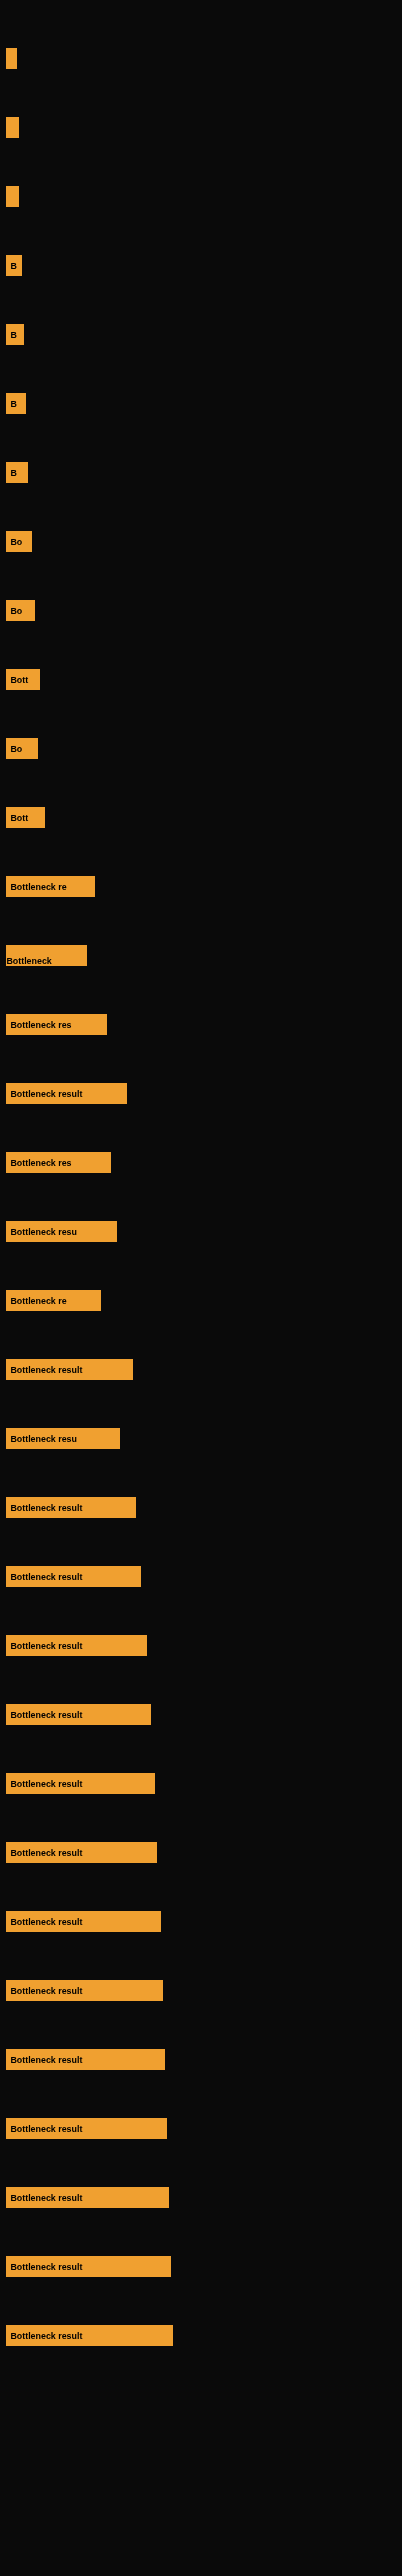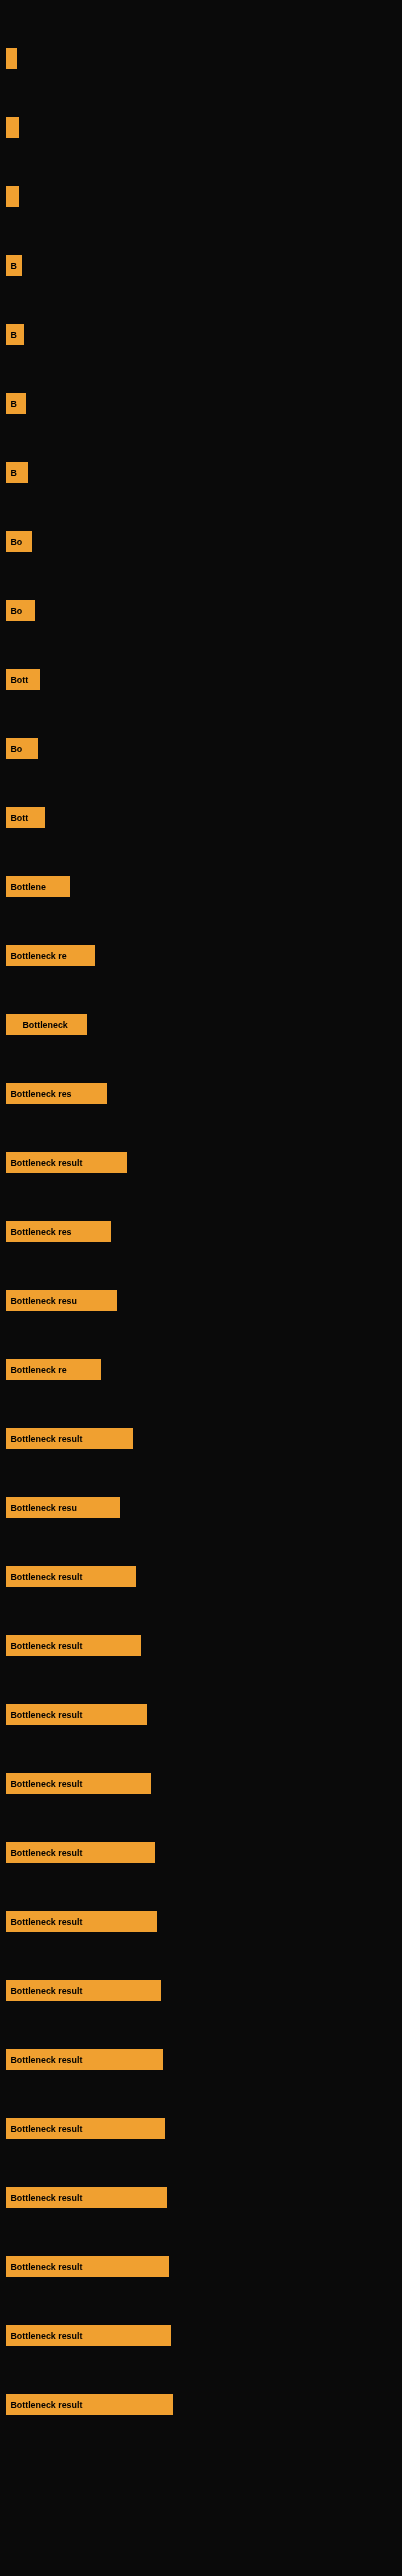--- a/index.html
+++ b/index.html
@@ -75,31 +75,26 @@
         <div style="background-color: rgb(240, 160, 48); width: 32px; height: 21px; display: flex; align-items: center; padding: 0px 4px; min-width: 8px;">
           <span style="color: rgb(0, 0, 0); font-size: 8.9px; font-weight: bold; white-space: nowrap; font-family: Arial, sans-serif;">Bo</span>
         </div>
       </div>
       <div style="padding: 3.2px 0px; display: flex; align-items: center; height: 69px;">
         <div style="background-color: rgb(240, 160, 48); width: 39px; height: 21px; display: flex; align-items: center; padding: 0px 4px; min-width: 8px;">
           <span style="color: rgb(0, 0, 0); font-size: 8.9px; font-weight: bold; white-space: nowrap; font-family: Arial, sans-serif;">Bott</span>
         </div>
       </div>
       <div style="padding: 3.2px 0px; display: flex; align-items: center; height: 69px;">
-        <div style="background-color: rgb(240, 160, 48); width: 64px; height: 21px; display: flex; align-items: center; padding: 0px 4px; min-width: 8px;">
-          <span style="color: rgb(0, 0, 0); font-size: 8.9px; font-weight: bold; white-space: nowrap; font-family: Arial, sans-serif;">Bottlene</span>
-        </div>
-      </div>
-      <div style="padding: 3.2px 0px; display: flex; align-items: center; height: 69px;">
         <div style="background-color: rgb(240, 160, 48); width: 89px; height: 21px; display: flex; align-items: center; padding: 0px 4px; min-width: 8px;">
           <span style="color: rgb(0, 0, 0); font-size: 8.9px; font-weight: bold; white-space: nowrap; font-family: Arial, sans-serif;">Bottleneck re</span>
         </div>
       </div>
       <div style="padding: 3.2px 0px; display: flex; align-items: center; height: 69px;">
-        <div style="background-color: rgb(240, 160, 48); width: 81px; height: 21px; display: flex; align-items: center; padding: 0px 16px; min-width: 8px;">
+        <div style="background-color: rgb(240, 160, 48); width: 81px; height: 21px; display: flex; align-items: flex-end; padding: 0px 0; min-width: 8px;">
           <span style="color: rgb(0, 0, 0); font-size: 8.9px; font-weight: bold; white-space: nowrap; font-family: Arial, sans-serif;">Bottleneck</span>
         </div>
       </div>
       <div style="padding: 3.2px 0px; display: flex; align-items: center; height: 69px;">
         <div style="background-color: rgb(240, 160, 48); width: 101px; height: 21px; display: flex; align-items: center; padding: 0px 4px; min-width: 8px;">
           <span style="color: rgb(0, 0, 0); font-size: 8.9px; font-weight: bold; white-space: nowrap; font-family: Arial, sans-serif;">Bottleneck res</span>
         </div>
       </div>
       <div style="padding: 3.2px 0px; display: flex; align-items: center; height: 69px;">
         <div style="background-color: rgb(240, 160, 48); width: 121px; height: 21px; display: flex; align-items: center; padding: 0px 4px; min-width: 8px;">

